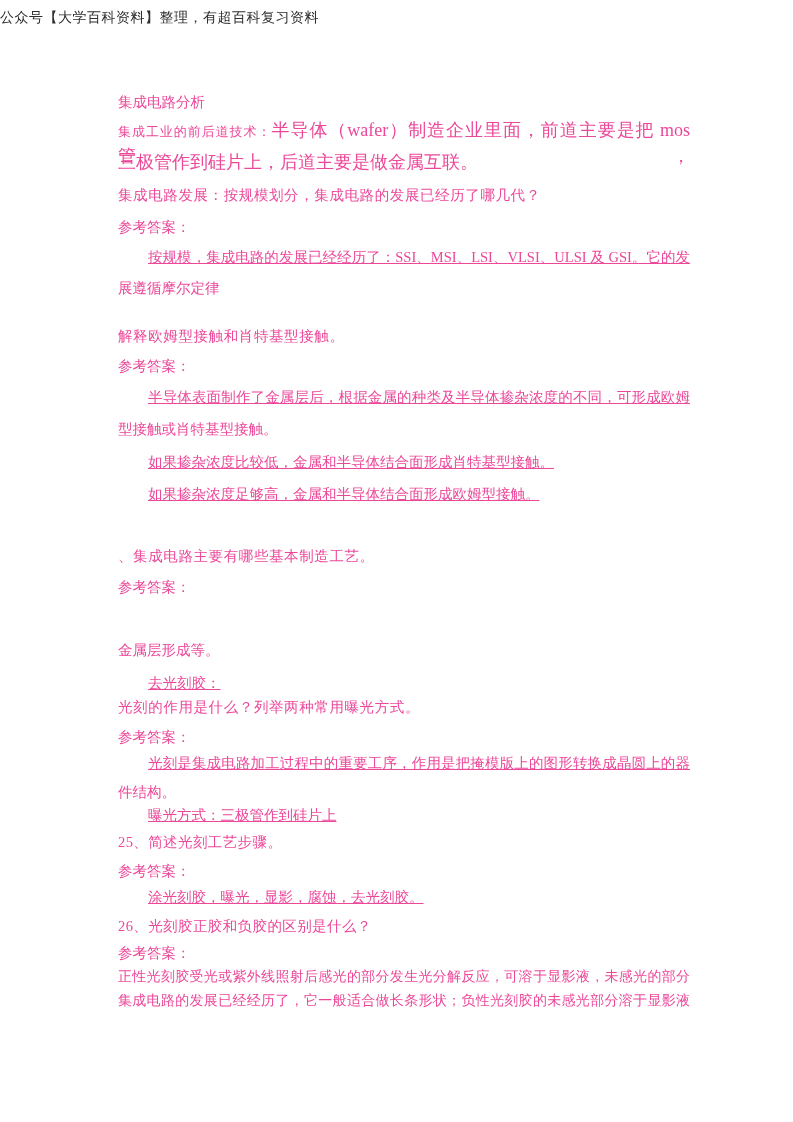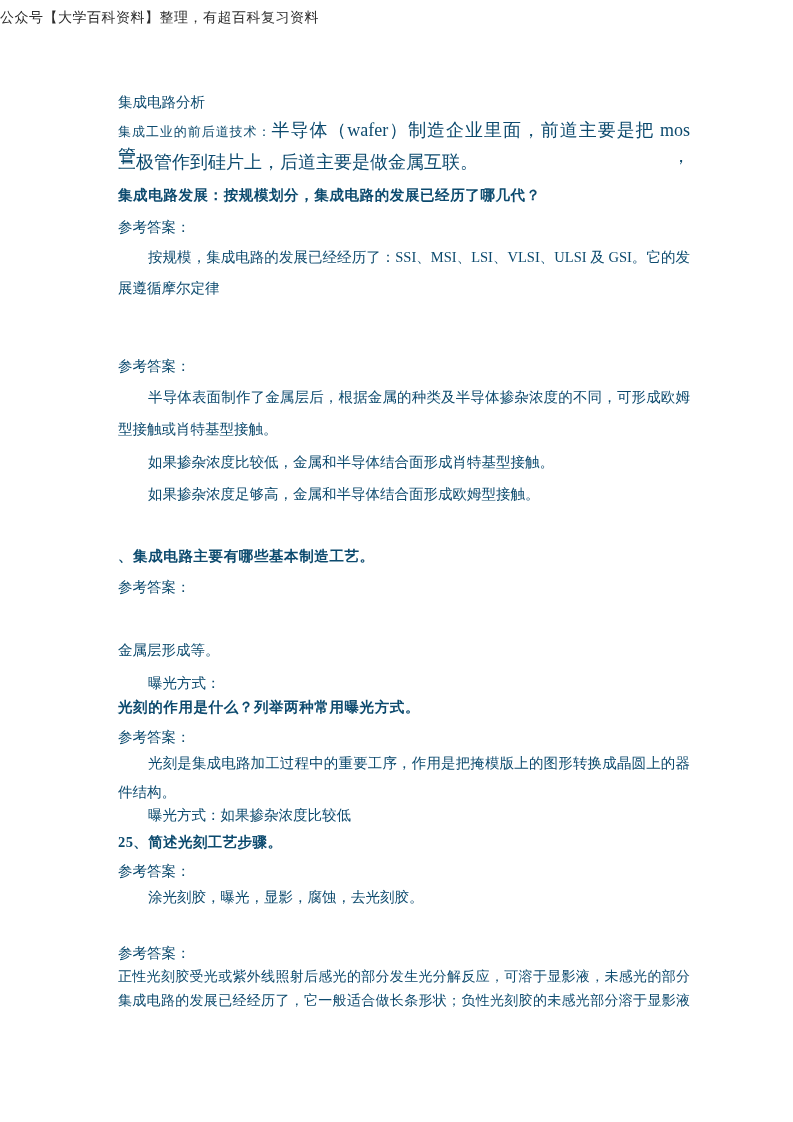--- a/index.html
+++ b/index.html
@@ -26,24 +26,24 @@
     line-height: 20px;
     color: #2d2d2d;
     letter-spacing: 0.5px;
   }
   .line {
     position: absolute;
     left: 118px;
     font-size: 14.5px;
     line-height: 22px;
     white-space: nowrap;
-    color: #0c4a6e;
+    color: #ec4899;
   }
-  .indent { left: 148px; }
-  .bold   { font-weight: 700; letter-spacing: 0.6px; }
+  .indent { left: 148px; text-decoration: underline; }
+  .bold   { font-weight: 400; letter-spacing: 0.6px; }
   .q25    { letter-spacing: 0.4px; }
   
   .fill {
     width: 572px;
     white-space: normal;
     text-align: justify;
     text-align-last: justify;
   }
   .fill.indent { width: 542px; }
   .small-lbl { font-size: 13px; }
@@ -61,38 +61,40 @@
   <div class="line" style="top:91px">集成电路分析</div>
 
   <div class="line bigline fill" style="top:118px"><span class="small-lbl">集成工业的前后道技术：</span><span class="big">半导体（wafer）制造企业里面，前道主要是把 mos 管，</span></div>
   <div class="line big bigline" style="top:150px">三极管作到硅片上，后道主要是做金属互联。</div>
 
   <div class="line bold" style="top:184px">集成电路发展：按规模划分，集成电路的发展已经历了哪几代？</div>
   <div class="line" style="top:216px">参考答案：</div>
   <div class="line indent fill" style="top:246px">按规模，集成电路的发展已经经历了：SSI、MSI、LSI、VLSI、ULSI 及 GSI。它的发</div>
   <div class="line" style="top:277px">展遵循摩尔定律</div>
 
+  <div class="line bold" style="top:325px">解释欧姆型接触和肖特基型接触。</div>
   <div class="line" style="top:355px">参考答案：</div>
   <div class="line indent fill" style="top:386px">半导体表面制作了金属层后，根据金属的种类及半导体掺杂浓度的不同，可形成欧姆</div>
   <div class="line" style="top:418px">型接触或肖特基型接触。</div>
   <div class="line indent" style="top:483px">如果掺杂浓度足够高，金属和半导体结合面形成欧姆型接触。</div>
   <div class="line indent" style="top:451px">如果掺杂浓度比较低，金属和半导体结合面形成肖特基型接触。</div>
 
   <div class="line bold" style="top:545px">、集成电路主要有哪些基本制造工艺。</div>
   <div class="line" style="top:576px">参考答案：</div>
   <div class="line" style="top:639px">金属层形成等。</div>
 
-  <div class="line indent" style="top:672px">曝光方式：</div>
+  <div class="line indent" style="top:672px">去光刻胶：</div>
   <div class="line bold" style="top:696px">光刻的作用是什么？列举两种常用曝光方式。</div>
   <div class="line" style="top:726px">参考答案：</div>
   <div class="line indent fill" style="top:752px">光刻是集成电路加工过程中的重要工序，作用是把掩模版上的图形转换成晶圆上的器</div>
   <div class="line" style="top:781px">件结构。</div>
-  <div class="line indent" style="top:804px">曝光方式：如果掺杂浓度比较低</div>
+  <div class="line indent" style="top:804px">曝光方式：三极管作到硅片上</div>
 
   <div class="line bold q25" style="top:831px">25、简述光刻工艺步骤。</div>
   <div class="line" style="top:860px">参考答案：</div>
   <div class="line indent" style="top:886px">涂光刻胶，曝光，显影，腐蚀，去光刻胶。</div>
 
+  <div class="line bold q25" style="top:915px">26、光刻胶正胶和负胶的区别是什么？</div>
   <div class="line" style="top:942px">参考答案：</div>
   <div class="line tight fill" style="top:966px">正性光刻胶受光或紫外线照射后感光的部分发生光分解反应，可溶于显影液，未感光的部分</div>
   <div class="line tight fill" style="top:990px">集成电路的发展已经经历了，它一般适合做长条形状；负性光刻胶的未感光部分溶于显影液</div>
 
 </div>
 
 </body></html>

